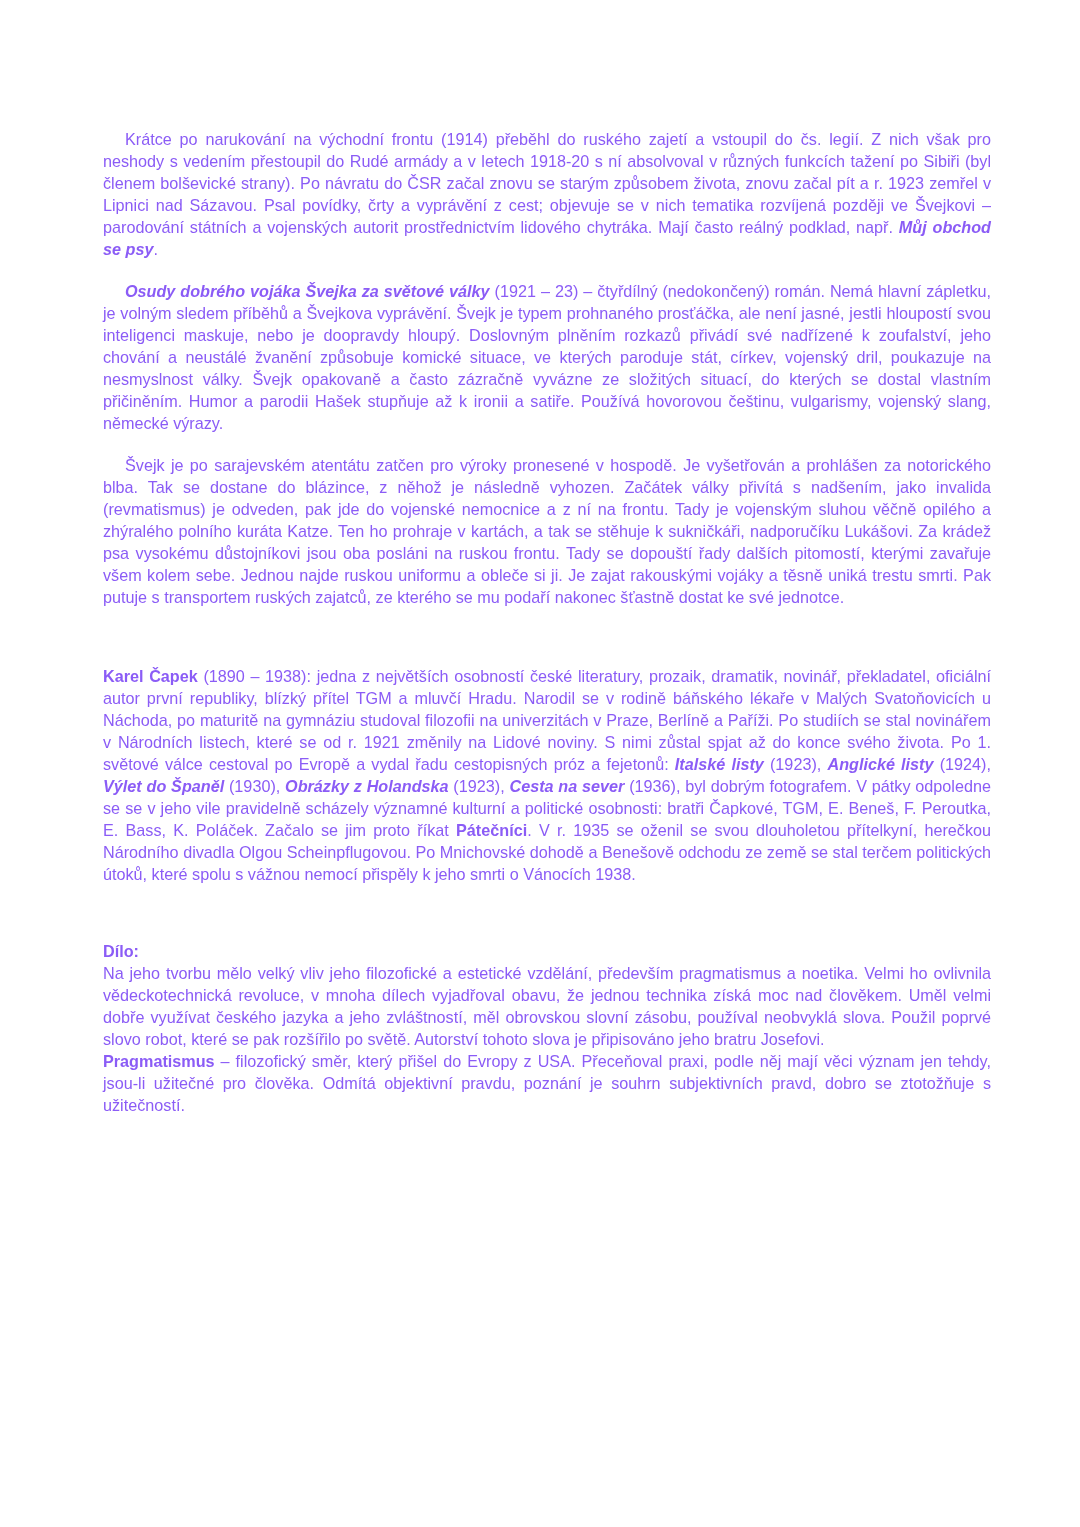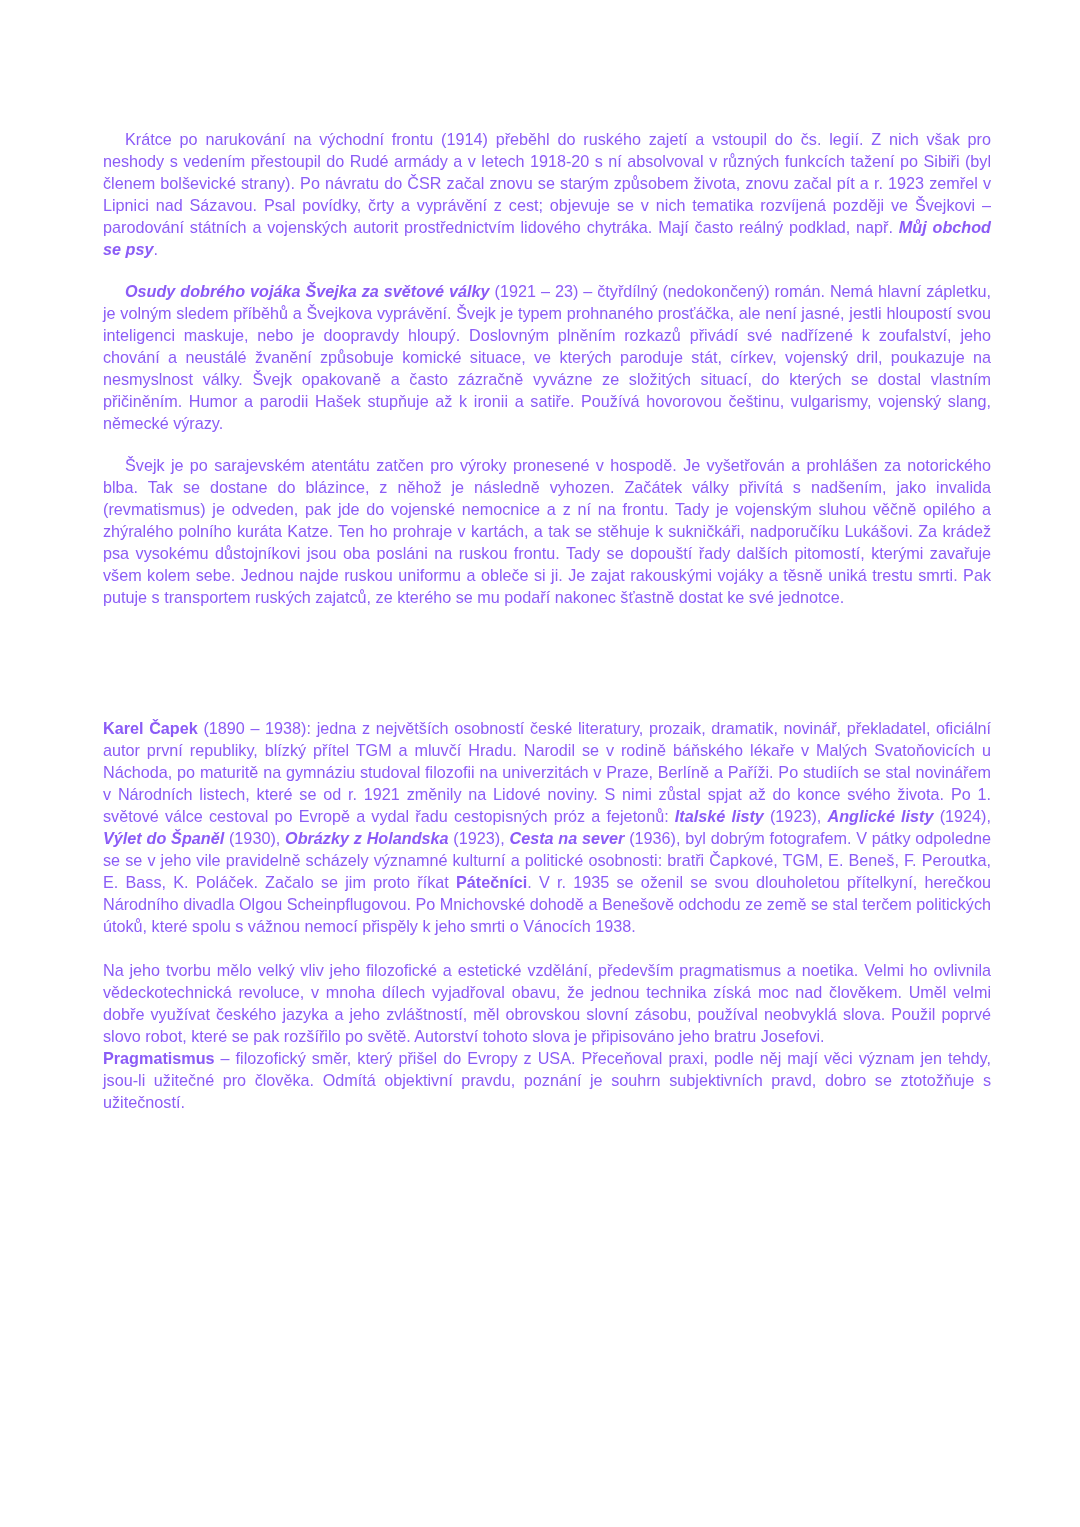--- a/index.html
+++ b/index.html
@@ -6,37 +6,38 @@
   body { width: 1080px; height: 1527px; position: relative; overflow: hidden; }
   .page {
     position: absolute; left: 103px; top: 128px; width: 888px;
     font-family: "Liberation Sans", sans-serif;
     font-size: 16.2px; line-height: 22px; color: #8b5cf6;
     text-align: justify;
   }
   p { margin: 0; }
   .indent { text-indent: 22px; }
   .gap-s { margin-top: 20px; }
-  .gap-l { margin-top: 109px; }
+  .gap-l { margin-top: 57px; }
   .gap-m { margin-top: 55px; }
-  .gap-h { margin-top: 22px; }
+  .gap-h { }
   b, strong { font-weight: bold; }
   .bi { font-weight: bold; font-style: italic; }
 </style>
 </head>
 <body>
 
 <div class="page">
 
   <p class="indent"><span>Krátce po narukování na východní frontu (1914) přeběhl do ruského zajetí a vstoupil do čs. legií. Z nich však pro neshody s vedením přestoupil do Rudé armády a v letech 1918-20 s ní absolvoval v různých funkcích tažení po Sibiři (byl členem bolševické strany). Po návratu do ČSR začal znovu se starým způsobem života, znovu začal pít a r. 1923 zemřel v Lipnici nad Sázavou. Psal povídky, črty a vyprávění z cest; objevuje se v nich tematika rozvíjená později ve Švejkovi – parodování státních a vojenských autorit prostřednictvím lidového chytráka. Mají často reálný podklad, např. </span><span class="bi">Můj obchod se psy</span><span>.</span></p>
 
   <p class="indent gap-s"><span class="bi">Osudy dobrého vojáka Švejka za světové války</span><span> (1921 – 23) – čtyřdílný (nedokončený) román. Nemá hlavní zápletku, je volným sledem příběhů a Švejkova vyprávění. Švejk je typem prohnaného prosťáčka, ale není jasné, jestli hloupostí svou inteligenci maskuje, nebo je doopravdy hloupý. Doslovným plněním rozkazů přivádí své nadřízené k zoufalství, jeho chování a neustálé žvanění způsobuje komické situace, ve kterých paroduje stát, církev, vojenský dril, poukazuje na nesmyslnost války. Švejk opakovaně a často zázračně vyvázne ze složitých situací, do kterých se dostal vlastním přičiněním. Humor a parodii Hašek stupňuje až k ironii a satiře. Používá hovorovou češtinu, vulgarismy, vojenský slang, německé výrazy.</span></p>
 
   <p class="indent gap-s"><span>Švejk je po sarajevském atentátu zatčen pro výroky pronesené v hospodě. Je vyšetřován a prohlášen za notorického blba. Tak se dostane do blázince, z něhož je následně vyhozen. Začátek války přivítá s nadšením, jako invalida (revmatismus) je odveden, pak jde do vojenské nemocnice a z ní na frontu. Tady je vojenským sluhou věčně opilého a zhýralého polního kuráta Katze. Ten ho prohraje v kartách, a tak se stěhuje k sukničkáři, nadporučíku Lukášovi. Za krádež psa vysokému důstojníkovi jsou oba posláni na ruskou frontu. Tady se dopouští řady dalších pitomostí, kterými zavařuje všem kolem sebe. Jednou najde ruskou uniformu a obleče si ji. Je zajat rakouskými vojáky a těsně uniká trestu smrti. Pak putuje s transportem ruských zajatců, ze kterého se mu podaří nakonec šťastně dostat ke své jednotce.</span></p>
 
   <p class="gap-l"><b>Karel Čapek</b><span> (1890 – 1938): jedna z největších osobností české literatury, prozaik, dramatik, novinář, překladatel, oficiální autor první republiky, blízký přítel TGM a mluvčí Hradu. Narodil se v rodině báňského lékaře v Malých Svatoňovicích u Náchoda, po maturitě na gymnáziu studoval filozofii na univerzitách v Praze, Berlíně a Paříži. Po studiích se stal novinářem v Národních listech, které se od r. 1921 změnily na Lidové noviny. S nimi zůstal spjat až do konce svého života. Po 1. světové válce cestoval po Evropě a vydal řadu cestopisných próz a fejetonů: </span><span class="bi">Italské listy</span><span> (1923), </span><span class="bi">Anglické listy</span><span> (1924), </span><span class="bi">Výlet do Španěl</span><span> (1930), </span><span class="bi">Obrázky z Holandska</span><span> (1923), </span><span class="bi">Cesta na sever</span><span> (1936)</span><span>, byl dobrým fotografem. V pátky odpoledne se se v jeho vile pravidelně scházely významné kulturní a politické osobnosti: bratři Čapkové, TGM, E. Beneš, F. Peroutka, E. Bass, K. Poláček. Začalo se jim proto říkat </span><b>Pátečníci</b><span>. V r. 1935 se oženil se svou dlouholetou přítelkyní, herečkou Národního divadla Olgou Scheinpflugovou. Po Mnichovské dohodě a Benešově odchodu ze země se stal terčem politických útoků, které spolu s vážnou nemocí přispěly k jeho smrti o Vánocích 1938.</span></p>
 
+  <p class="gap-m"><b>Dílo:</b></p>
 
   <p class="gap-h"><span>Na jeho tvorbu mělo velký vliv jeho filozofické a estetické vzdělání, především pragmatismus a noetika. Velmi ho ovlivnila vědeckotechnická revoluce, v mnoha dílech vyjadřoval obavu, že jednou technika získá moc nad člověkem. Uměl velmi dobře využívat českého jazyka a jeho zvláštností, měl obrovskou slovní zásobu, používal neobvyklá slova. Použil poprvé slovo robot, které se pak rozšířilo po světě. Autorství tohoto slova je připisováno jeho bratru Josefovi.</span></p>
 
   <p><b>Pragmatismus</b><span> – filozofický směr, který přišel do Evropy z USA. Přeceňoval praxi, podle něj mají věci význam jen tehdy, jsou-li užitečné pro člověka. Odmítá objektivní pravdu, poznání je souhrn subjektivních pravd, dobro se ztotožňuje s užitečností.</span></p>
 
 </div>
 
 </body></html>

